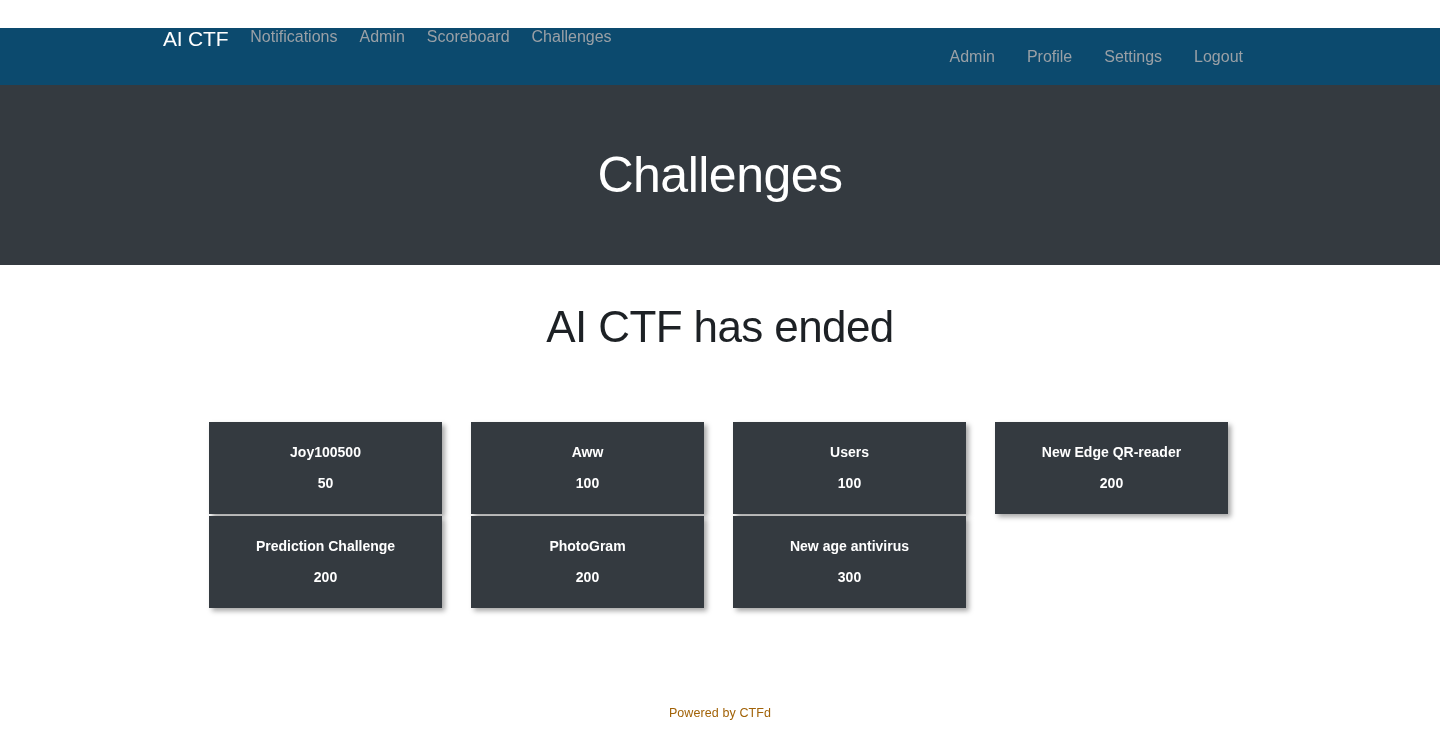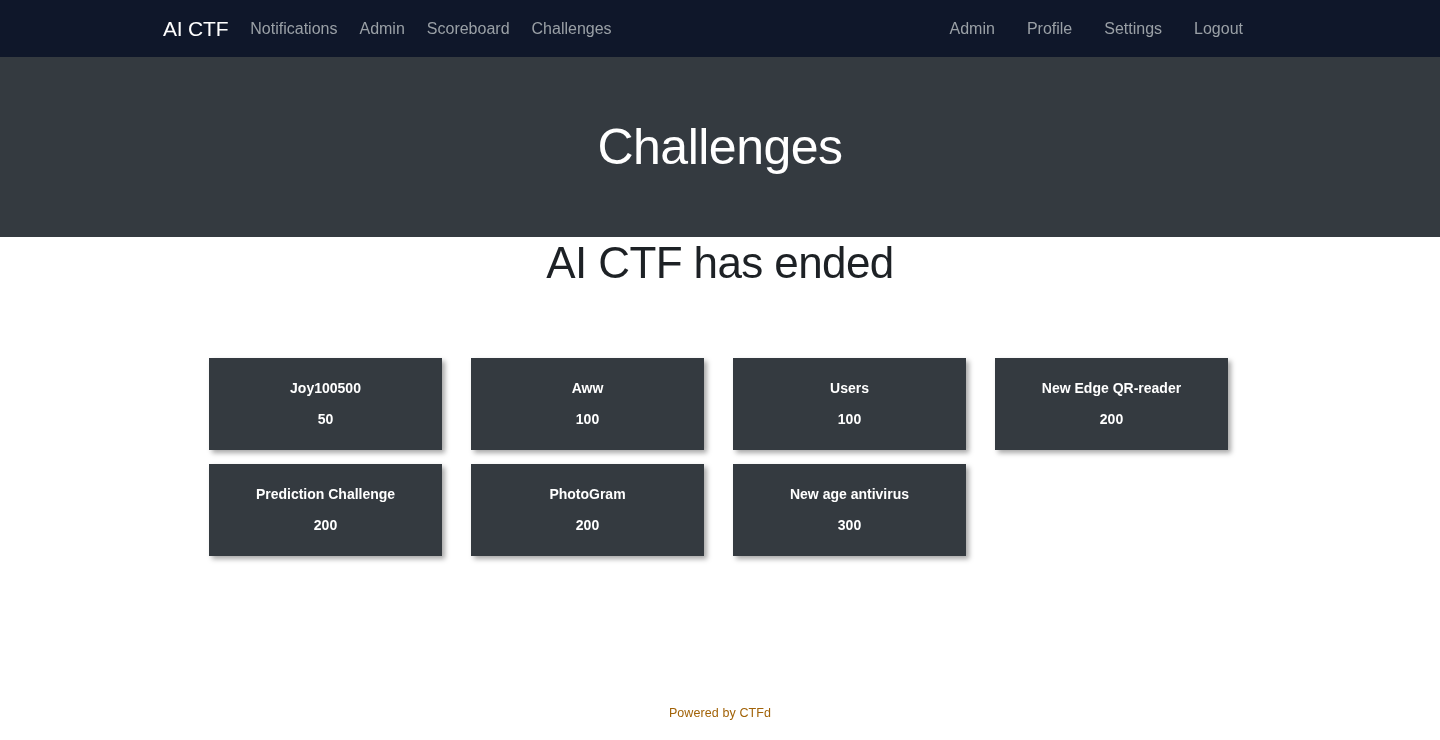--- a/index.html
+++ b/index.html
@@ -13,25 +13,26 @@
   body {
     font-family: "Liberation Sans", sans-serif;
     background: #ffffff;
     color: #212529;
     -webkit-font-smoothing: antialiased;
   }
 
   
   .navbar {
     height: 57px;
-    background: #0f172a;
-    display: flex;
-    align-items: center;
+    background: #0c4a6e;
+    display: flex;
+    align-items: flex-start;
     padding: 0 0 0 163px;
     position: relative;
+    margin-top: 28px;
   }
 
   .brand {
     color: #ffffff;
     font-size: 21px;
     font-weight: 400;
     letter-spacing: -0.2px;
     line-height: 1;
     white-space: nowrap;
     margin-right: 22px;
@@ -79,20 +80,21 @@
     font-size: 50px;
     font-weight: 300;
     letter-spacing: -0.5px;
     line-height: 1;
     text-align: center;
   }
 
   
   .main {
     background: #ffffff;
+    padding-top: 36px;
   }
 
   .ended-title {
     text-align: center;
     font-size: 44px;
     font-weight: 300;
     color: #1d2125;
     letter-spacing: -0.6px;
     line-height: 1.2;
     margin-bottom: 0;
@@ -104,21 +106,21 @@
     padding-top: 68px;
     display: flex;
     gap: 29px;
     align-items: flex-start;
   }
 
   .category-col {
     width: 233px;
     display: flex;
     flex-direction: column;
-    gap: 14px;
+    gap: 2px;
   }
 
   .challenge-card {
     height: 92px;
     background: #343a40;
     color: #ffffff;
     border: 0;
     border-radius: 0;
     box-shadow: 3px 3px 5px rgba(0, 0, 0, 0.35);
     display: flex;

